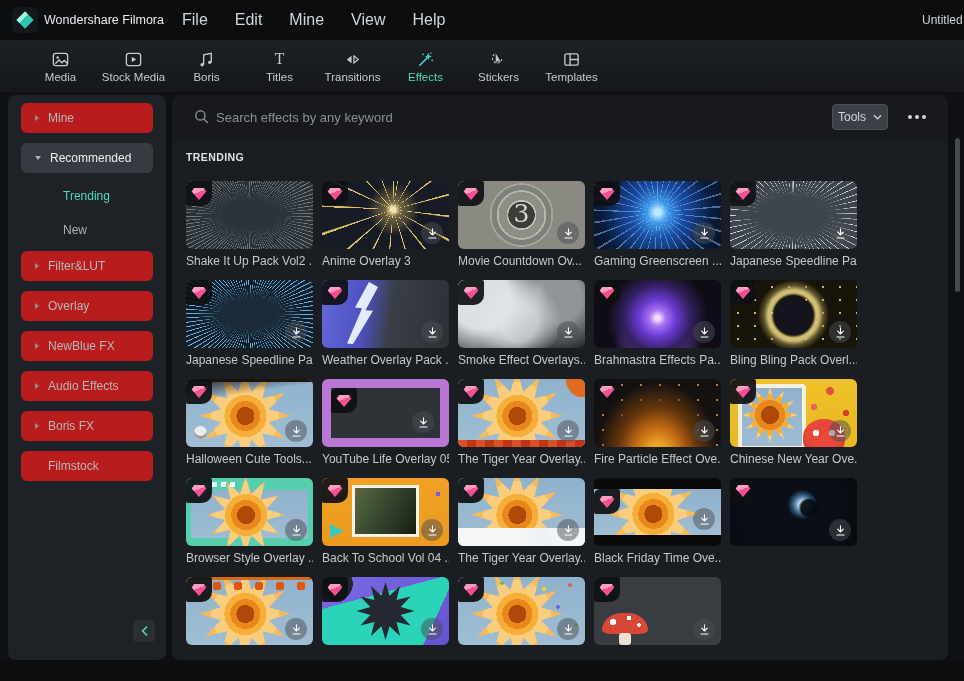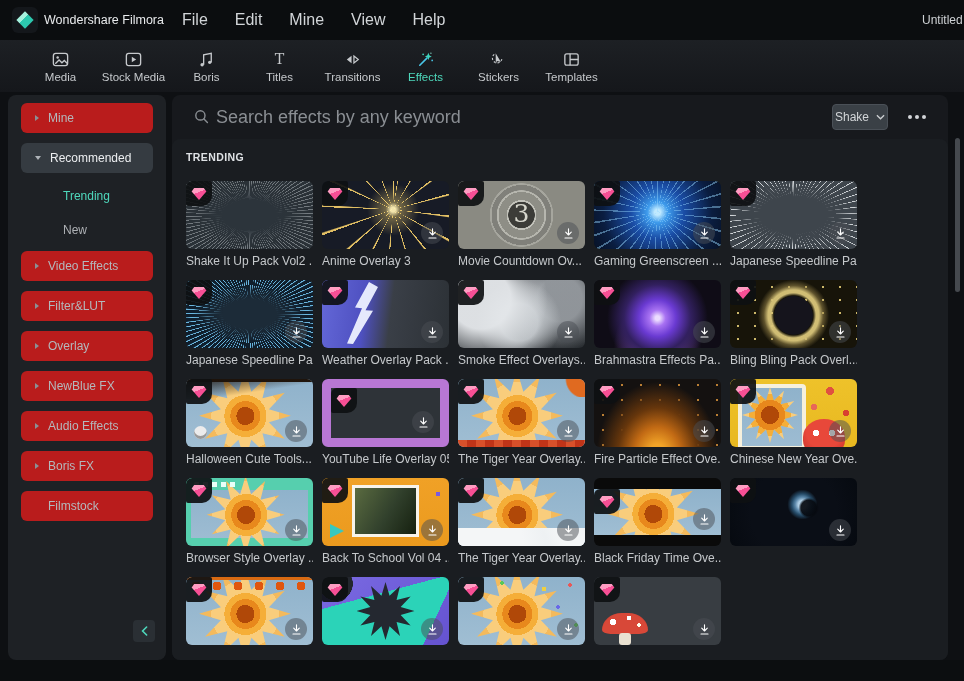--- a/index.html
+++ b/index.html
@@ -39,21 +39,21 @@
   .sb-sub .sblabel{font-size:12px;color:#aeb1b5;}
   .sb-sub.active .sblabel{color:#4ed8bc;}
   #collapse-btn{position:absolute;left:125px;bottom:18px;width:22px;height:22px;border-radius:4px;
     background:#2a2f34;display:flex;align-items:center;justify-content:center;cursor:pointer;
     color:#4ed8bc;font-size:13px;font-weight:bold;}
   
   #main{position:absolute;left:172px;top:95px;width:776px;height:565px;background:#17191d;border-radius:8px;}
   #searchrow{position:absolute;left:0;top:0;width:100%;height:44px;}
   #search-icon{position:absolute;left:22px;top:14px;}
   #search-input{position:absolute;left:44px;top:8px;width:560px;height:28px;background:transparent;border:none;
-    outline:none;font-size:18px;color:#fde047;font-family:"Liberation Sans",sans-serif;}
+    outline:none;font-size:13px;color:#fde047;font-family:"Liberation Sans",sans-serif;}
   #search-input::placeholder{color:#8a8e93;}
   #paid-btn{position:absolute;right:60px;top:9px;width:56px;height:26px;border-radius:4px;background:#3a4046;
     border:1px solid #4a5057;display:flex;align-items:center;justify-content:center;gap:7px;cursor:pointer;}
   #paid-btn .plabel{font-size:12px;color:#d2d5d8;}
   #more-btn{position:absolute;right:18px;top:12px;width:26px;height:20px;display:flex;align-items:center;
     justify-content:center;gap:3px;cursor:pointer;}
   #more-btn b{width:4px;height:4px;border-radius:50%;background:#d2d5d8;}
   #content{position:absolute;left:0;top:44px;right:0;bottom:0;background:#1a1d21;
     border-radius:8px 8px 8px 8px;overflow:hidden;}
   #section-title{position:absolute;left:14px;top:12px;font-size:10.5px;font-weight:bold;
@@ -297,24 +297,20 @@
         <span class="sblabel">Recommended</span>
       </div>
       <div class="sb-sub active">
         <span class="sblabel">Trending</span>
       </div>
       <div class="sb-sub">
         <span class="sblabel">New</span>
       </div>
       <div class="sb-item">
         <span class="arr right"></span>
-        <span class="sblabel">Video Effects</span>
-      </div>
-      <div class="sb-item">
-        <span class="arr right"></span>
         <span class="sblabel">Filter&amp;LUT</span>
       </div>
       <div class="sb-item">
         <span class="arr right"></span>
         <span class="sblabel">Overlay</span>
       </div>
       <div class="sb-item">
         <span class="arr right"></span>
         <span class="sblabel">NewBlue FX</span>
       </div>
@@ -341,21 +337,21 @@
 <div id="main">
   <div id="searchrow">
     <span id="search-icon">
       <svg width="15" height="15" viewBox="0 0 15 15">
           <circle cx="6.4" cy="6.4" r="4.6" fill="none" stroke="#8a8e93" stroke-width="1.4"></circle>
           <path d="M10 10l3.4 3.4" stroke="#8a8e93" stroke-width="1.4" stroke-linecap="round"></path>
         </svg>
     </span>
     <input id="search-input" type="text" placeholder="Search effects by any keyword" style="">
     <div id="paid-btn">
-      <span class="plabel">Shake</span>
+      <span class="plabel">Tools</span>
       <svg width="9" height="6" viewBox="0 0 10 6">
         <path d="M1 1l4 4 4-4" fill="none" stroke="#cdd0d3" stroke-width="1.4"></path>
         </svg>
     </div>
     <div id="more-btn">
         <b></b>
         <b></b>
         <b></b>
       </div>
   </div>

